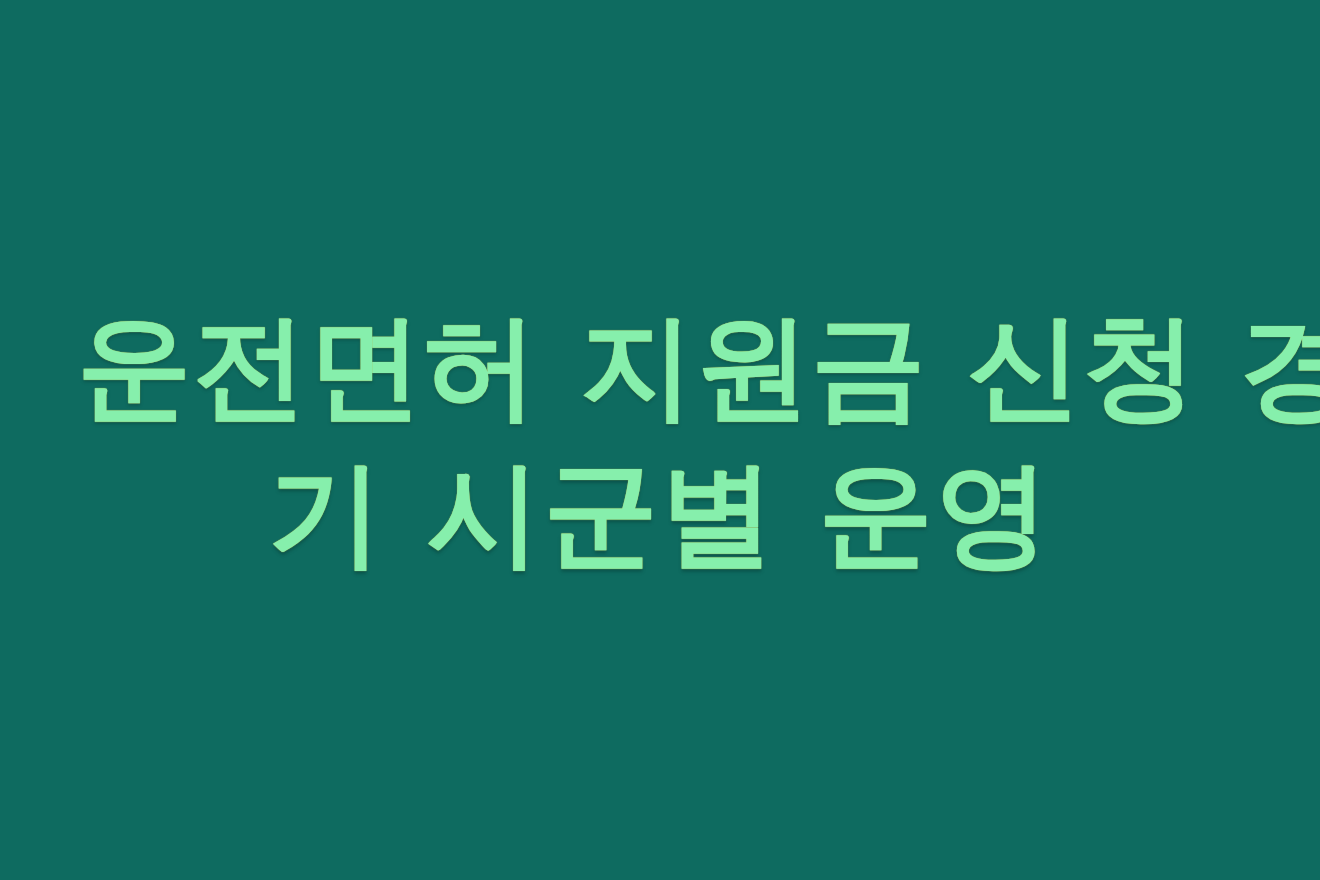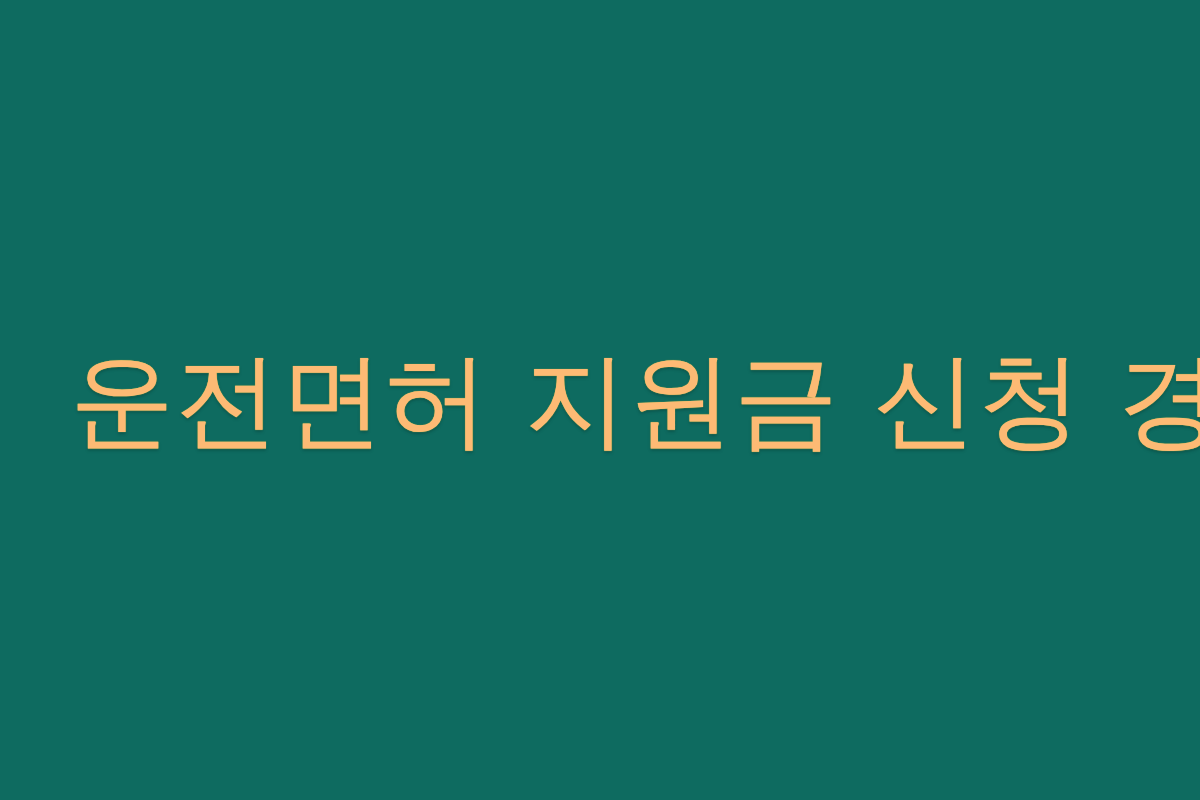--- a/index.html
+++ b/index.html
@@ -26,23 +26,23 @@
   }
 
   .title-block {
     width: 1060px;
     text-align: center;
     user-select: none;
   }
 
   .title-line {
     display: block;
-    color: #fdba74;
+    color: #86efac;
     font-family: "DejaVu Sans", "Liberation Sans", sans-serif;
-    font-weight: 400;
+    font-weight: 700;
     font-size: 104px;
     line-height: 134px;
     letter-spacing: 1px;
     white-space: nowrap;
     text-shadow:
       0 0 1px rgba(250, 223, 78, 0.85),
       0 2px 3px rgba(7, 58, 52, 0.45);
   }
 
   .title-line.line-2 {
@@ -51,15 +51,16 @@
 </style>
 </head>
 <body>
 
 <div class="banner">
 
   <div class="title-block">
 
     <span class="title-line line-1">운전면허 지원금 신청 경</span>
 
+    <span class="title-line line-2">기 시군별 운영</span>
 
   </div>
 </div>
 
 </body></html>

